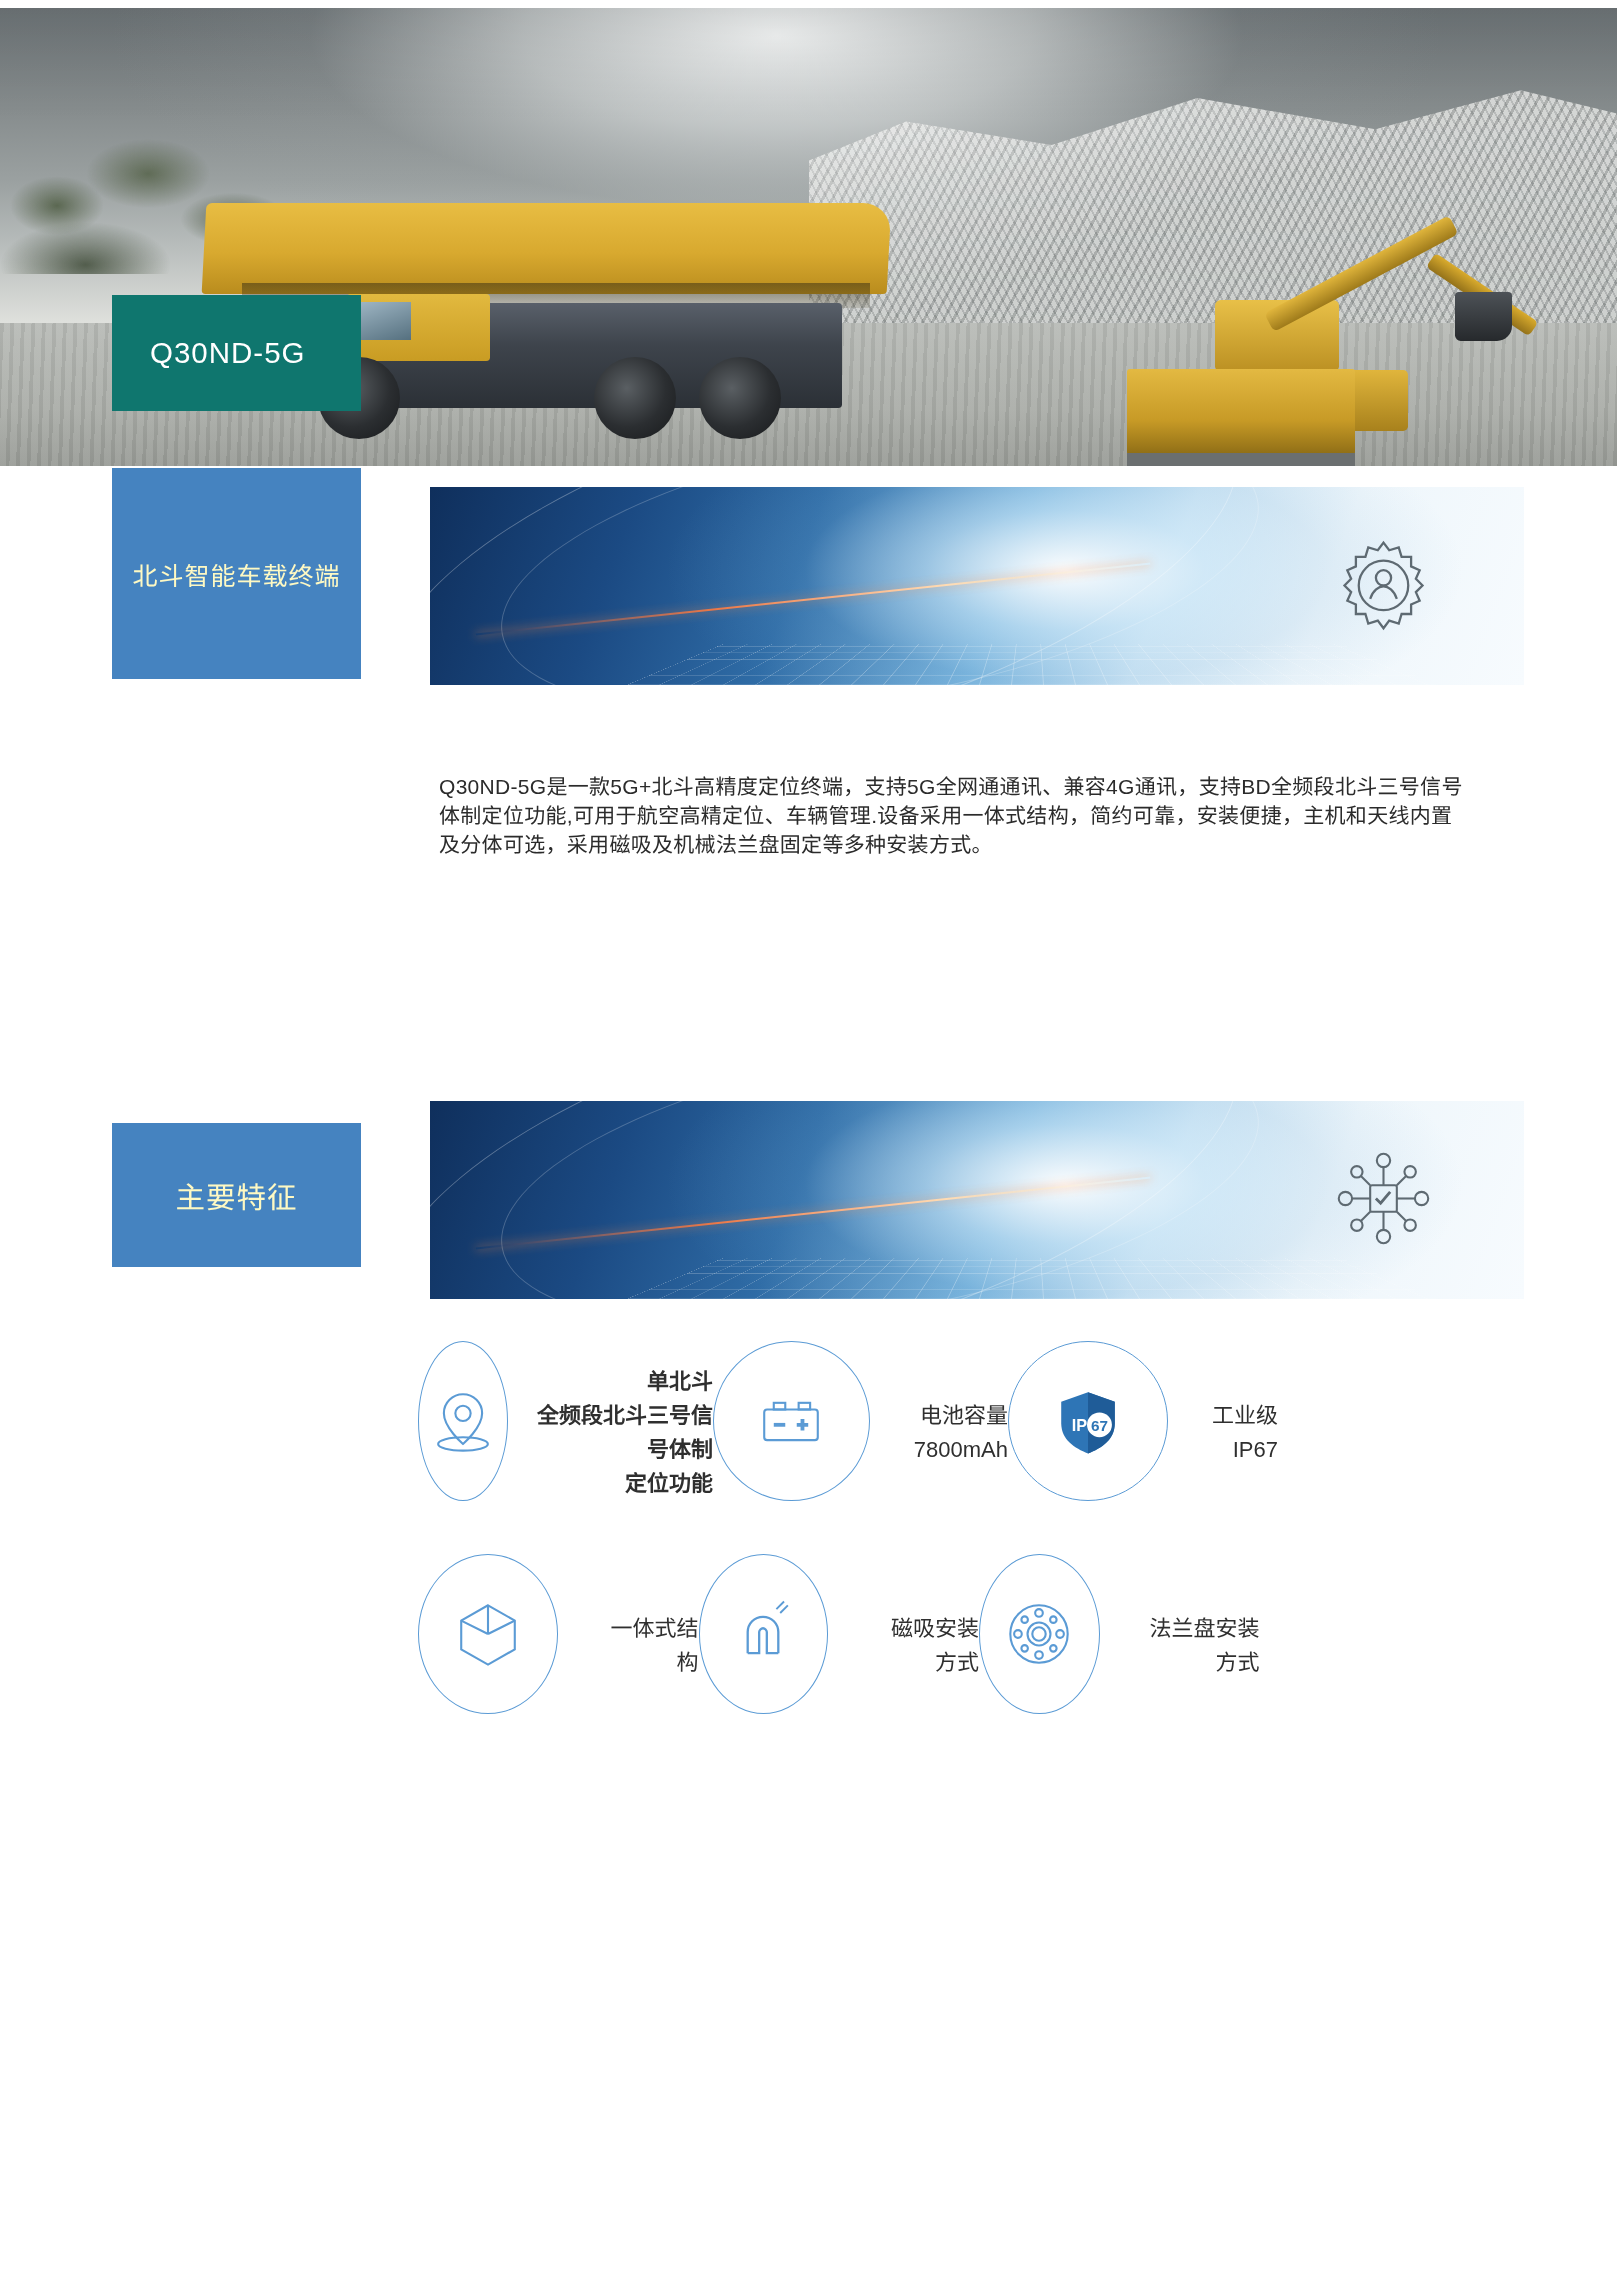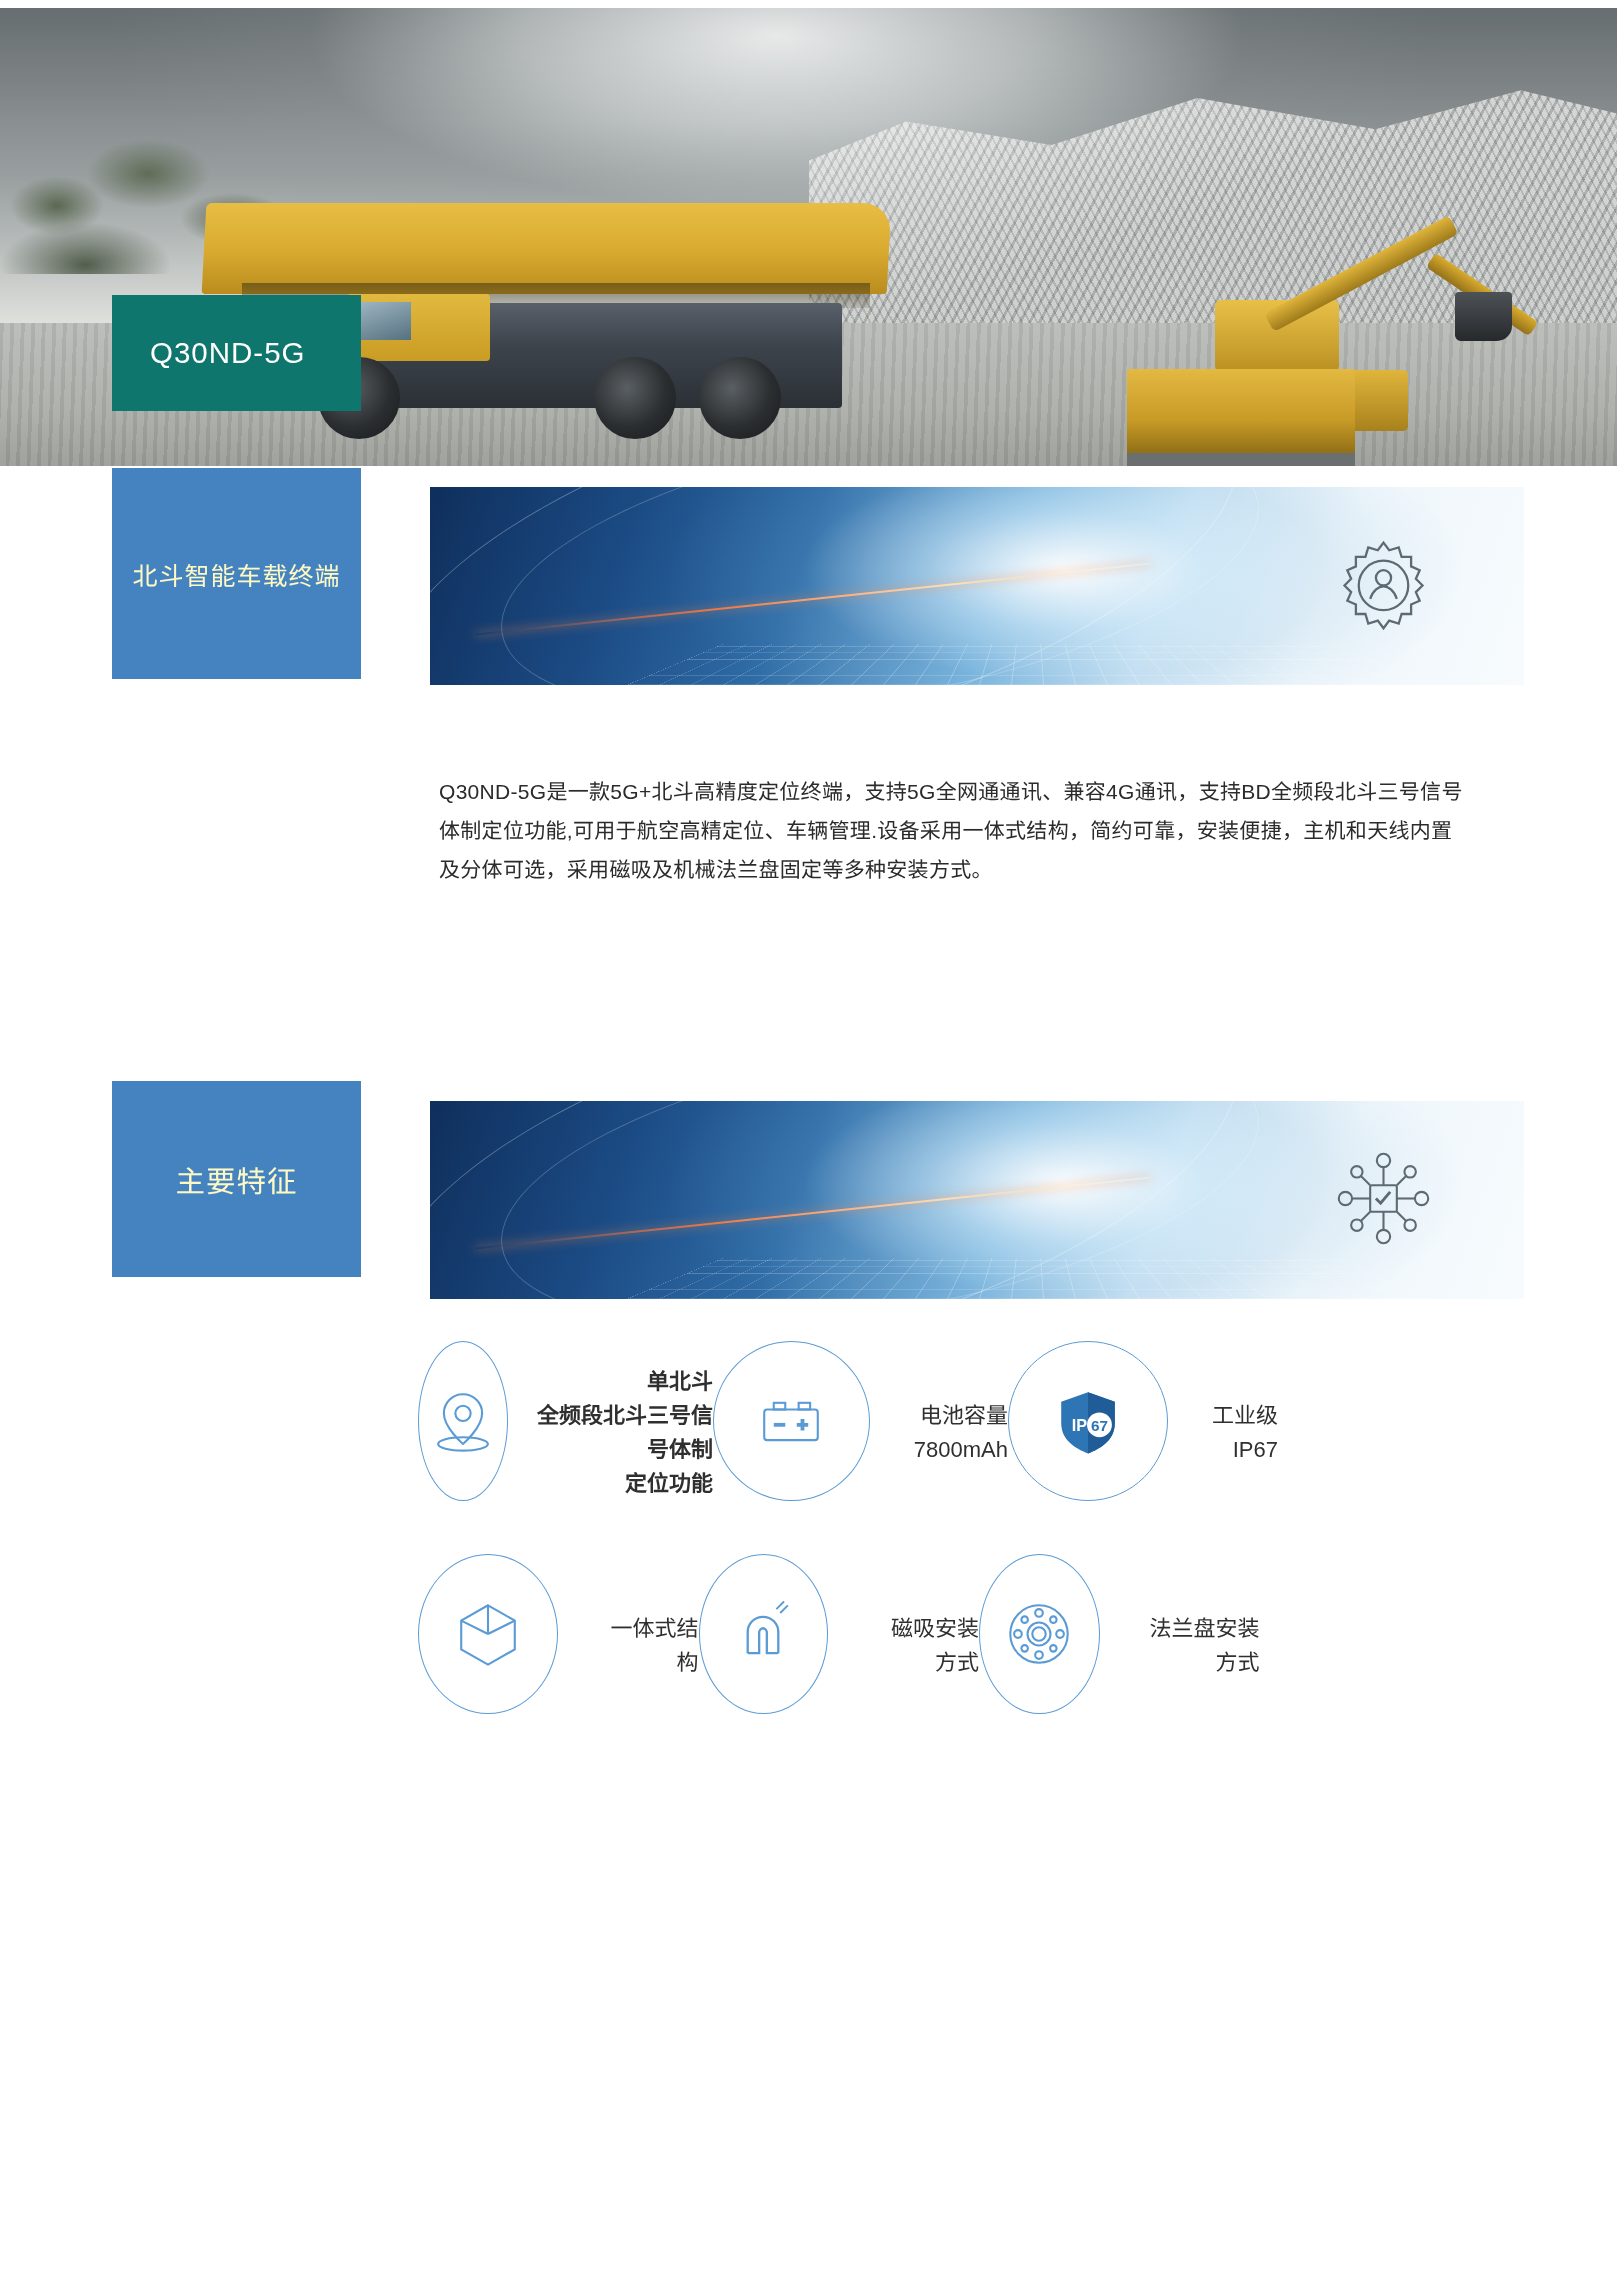--- a/index.html
+++ b/index.html
@@ -303,21 +303,21 @@
     height: 198px;
   }
 
   
   .desc {
     position: absolute;
     left: 439px;
     top: 751px;
     width: 1027px;
     font-size: 21px;
-    line-height: 39px;
+    line-height: 29px;
     color: #2b2b2b;
     letter-spacing: 0.3px;
   }
 
   
   .feature-grid {
     position: absolute;
     left: 418px;
     top: 1341px;
     width: 1122px;
@@ -434,21 +434,21 @@
       <circle cx="80" cy="24" r="6"></circle>
         <path d="M76 28 l-10 10"></path>
       <circle cx="24" cy="80" r="6"></circle>
         <path d="M28 76 l10 -10"></path>
       <circle cx="80" cy="80" r="6"></circle>
         <path d="M76 76 l-10 -10"></path>
     </svg>
   </div>
 </div>
 
-<div class="tag-blue" style="top:1081px;height:196px;">
+<div class="tag-blue" style="top:1123px;height:144px;">
   <span style="font-size:29.5px;">主要特征</span>
 </div>
 
 <div class="feature-grid">
 
   <div class="feature-row row-1">
 
 
     <div class="feature">
       <div class="circle">

